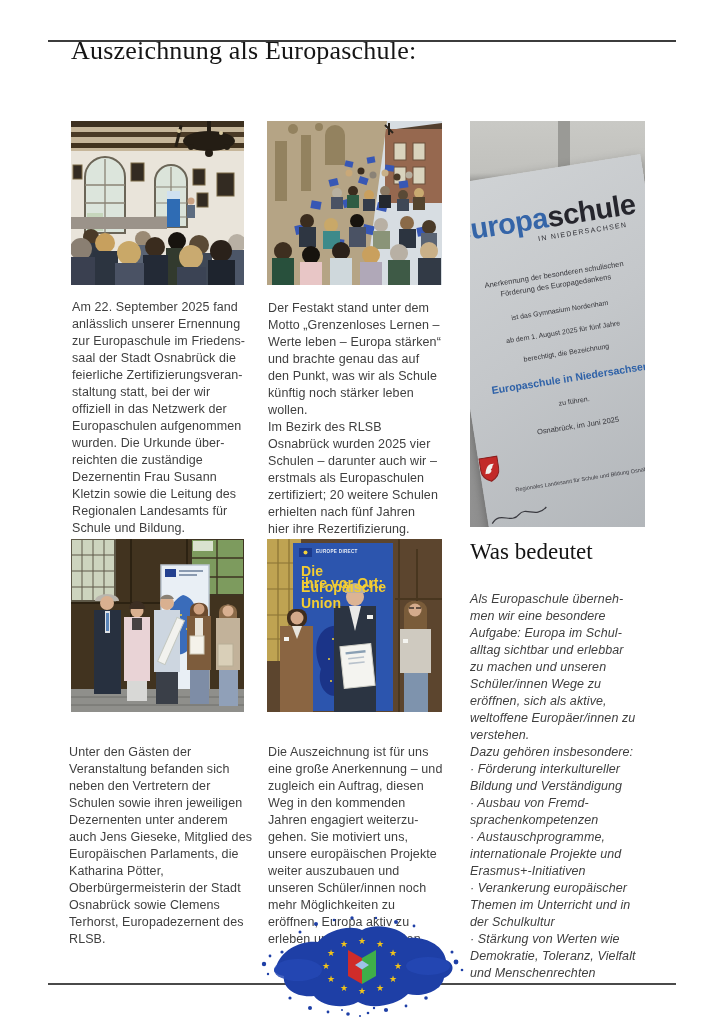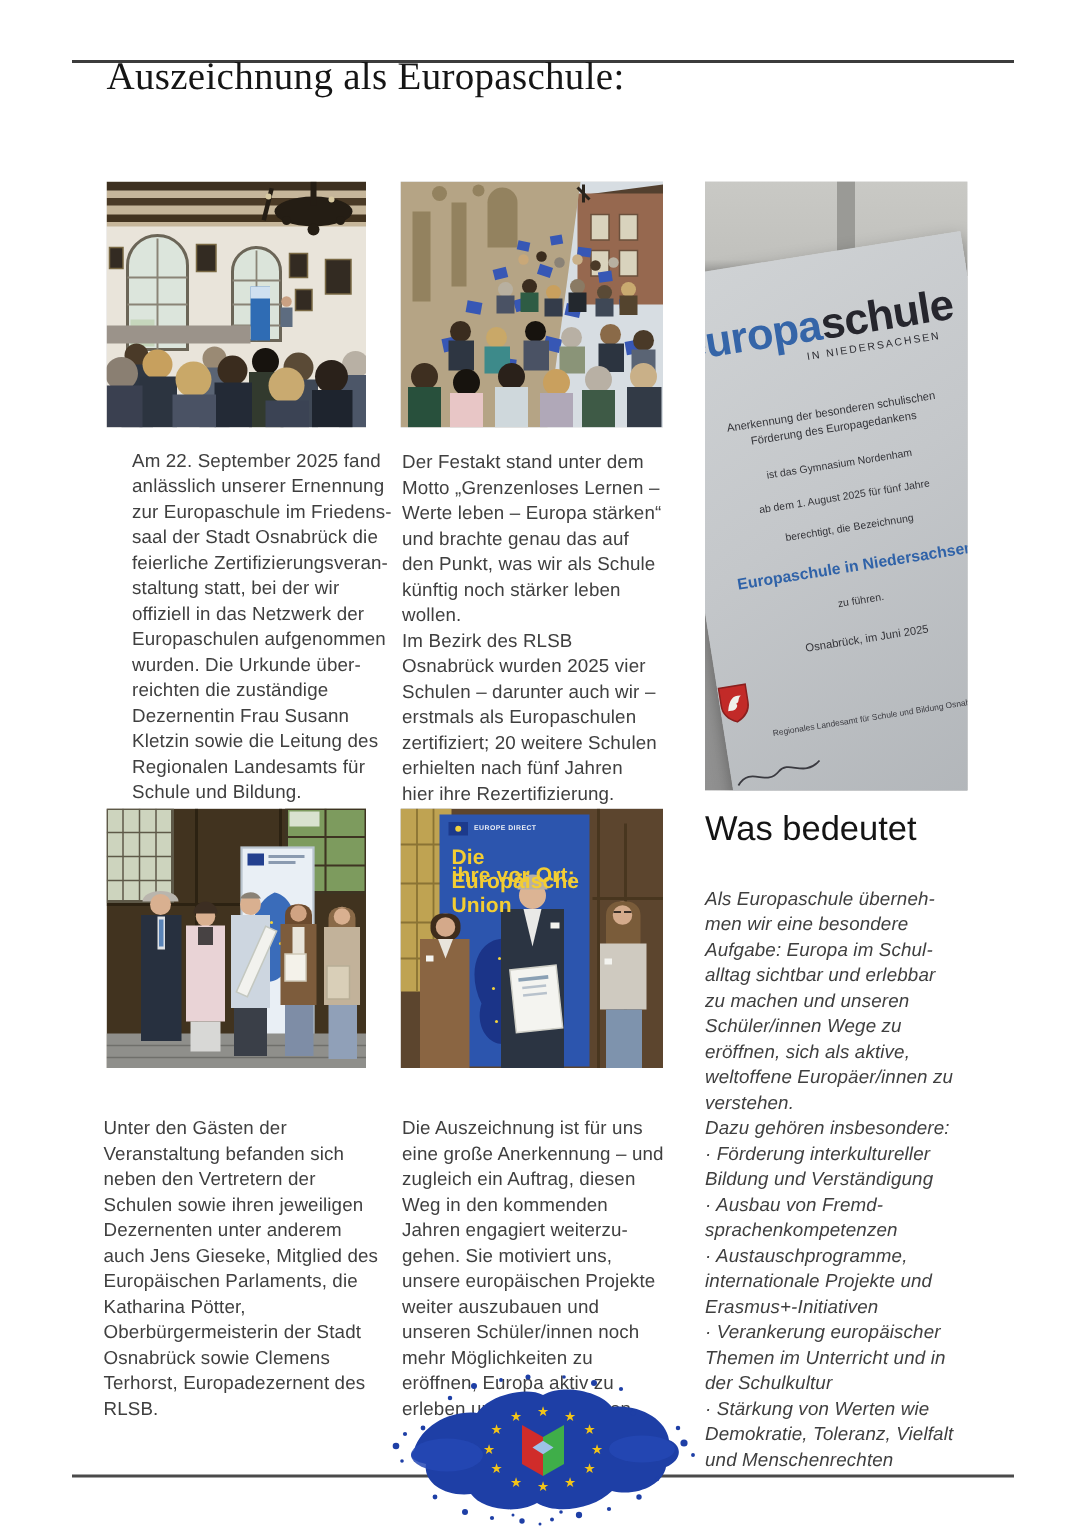--- a/index.html
+++ b/index.html
@@ -13,27 +13,27 @@
 
   .page-title{
     position:absolute;left:71px;top:36px;margin:0;
     font-family:"Liberation Serif",serif;font-weight:500;
     font-size:26px;line-height:1.13;color:#151515;letter-spacing:.2px;
   }
   .body-text{
     position:absolute;white-space:pre-line;
     font-size:12.5px;line-height:17px;color:#3f3f3f;letter-spacing:.1px;
   }
-  .t1{left:88px;top:299px;width:194px;}
+  .t1{left:72px;top:299px;width:194px;}
   .t2{left:268px;top:300px;width:194px;}
   .t4{left:69px;top:744px;width:198px;}
   .t5{left:268px;top:744px;width:194px;}
   .sidebar-heading{
     position:absolute;left:470px;top:538px;margin:0;
-    font-family:Liberation Sans, sans-serif;font-weight:500;
+    font-family:Liberation Serif, serif;font-weight:500;
     font-size:23px;line-height:1.25;color:#141414;
   }
   .sidebar-body{left:470px;top:591px;width:202px;font-style:italic;}
 
   .photo{position:absolute;overflow:hidden;background:#ddd;}
   .p1{left:71px;top:121px;width:173px;height:164px;}
   .p2{left:267px;top:121px;width:175px;height:164px;}
   .p3{left:470px;top:121px;width:175px;height:406px;}
   .p4{left:71px;top:539px;width:173px;height:173px;}
   .p5{left:267px;top:539px;width:175px;height:173px;}

